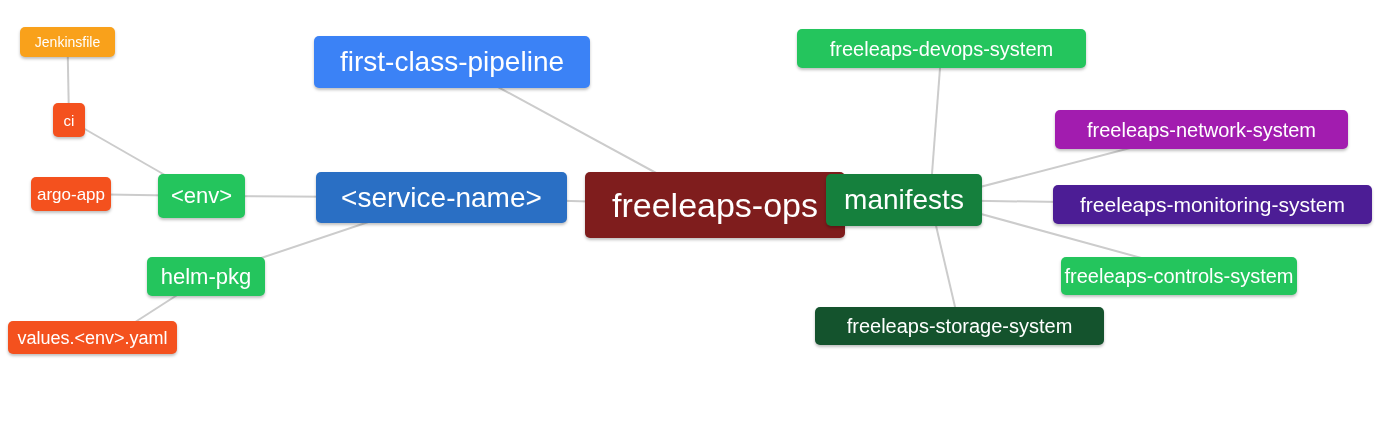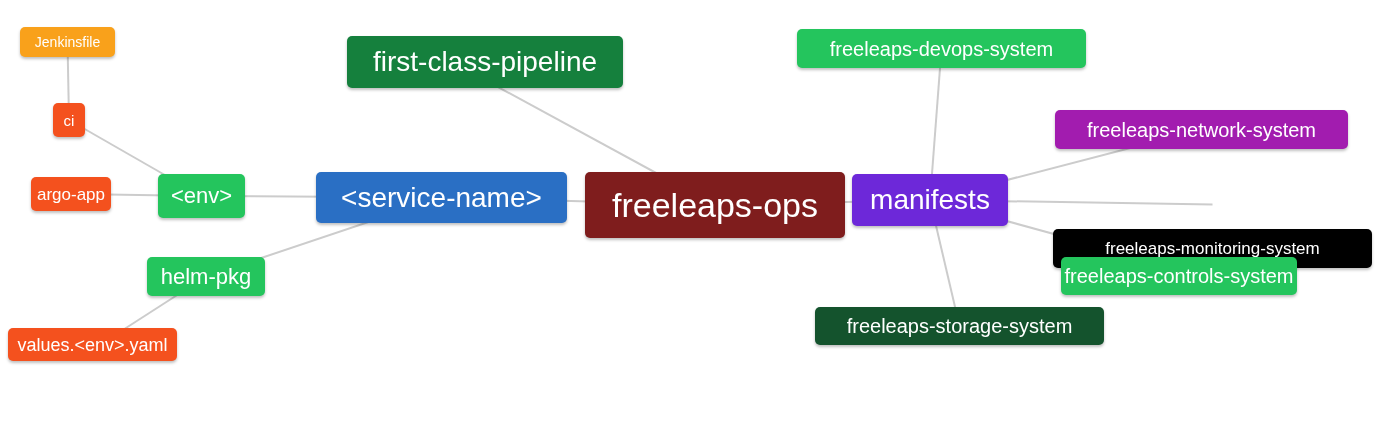--- a/index.html
+++ b/index.html
@@ -54,27 +54,27 @@
       <line x1="452" y1="62" x2="715" y2="205" stroke="#CCCCCC" stroke-width="2"></line>
       <line x1="715" y1="205" x2="930" y2="200" stroke="#CCCCCC" stroke-width="2"></line>
       <line x1="930" y1="200" x2="941.5" y2="48.5" stroke="#CCCCCC" stroke-width="2"></line>
       <line x1="930" y1="200" x2="1201.5" y2="129.5" stroke="#CCCCCC" stroke-width="2"></line>
       <line x1="930" y1="200" x2="1212.5" y2="204.5" stroke="#CCCCCC" stroke-width="2"></line>
       <line x1="930" y1="200" x2="1207" y2="276" stroke="#CCCCCC" stroke-width="2"></line>
       <line x1="930" y1="200" x2="959.5" y2="326" stroke="#CCCCCC" stroke-width="2"></line>
     </svg>
 
 <div class="node" style="left: 585px; top: 172px; width: 260px; height: 66px; font-size: 34px; background: #7f1d1d; color: rgb(255, 255, 255);">freeleaps-ops</div>
-    <div class="node" style="left: 314px; top: 36px; width: 276px; height: 52px; font-size: 28px; background: #15803d; color: rgb(255, 255, 255); margin-left: 33px;">first-class-pipeline</div>
+    <div class="node" style="left: 314px; top: 36px; width: 276px; height: 52px; font-size: 28px; background: #3b82f6; color: rgb(255, 255, 255);">first-class-pipeline</div>
     <div class="node" style="left: 316px; top: 172px; width: 251px; height: 51px; font-size: 28px; background: rgb(42, 111, 196); color: rgb(255, 255, 255);">&lt;service-name&gt;</div>
-    <div class="node" style="left: 852px; top: 174px; width: 156px; height: 52px; font-size: 28px; background: #6d28d9; color: rgb(255, 255, 255);">manifests</div>
+    <div class="node" style="left: 826px; top: 174px; width: 156px; height: 52px; font-size: 28px; background: #15803d; color: rgb(255, 255, 255);">manifests</div>
     <div class="node" style="left: 158px; top: 174px; width: 87px; height: 44px; font-size: 22px; background: rgb(36, 197, 93); color: rgb(255, 255, 255);">&lt;env&gt;</div>
     <div class="node" style="left: 147px; top: 257px; width: 118px; height: 39px; font-size: 22px; background: rgb(36, 197, 93); color: rgb(255, 255, 255);">helm-pkg</div>
     <div class="node" style="left: 53px; top: 103px; width: 32px; height: 34px; font-size: 15px; background: rgb(244, 81, 30); color: rgb(255, 255, 255);">ci</div>
     <div class="node" style="left: 31px; top: 177px; width: 80px; height: 34px; font-size: 17px; background: rgb(244, 81, 30); color: rgb(255, 255, 255);">argo-app</div>
     <div class="node" style="left: 20px; top: 27px; width: 95px; height: 30px; font-size: 14px; background: rgb(249, 161, 27); color: rgb(255, 255, 255);">Jenkinsfile</div>
-    <div class="node" style="left: 8px; top: 328px; width: 169px; height: 33px; font-size: 18px; background: rgb(244, 81, 30); color: rgb(255, 255, 255);">values.&lt;env&gt;.yaml</div>
+    <div class="node" style="left: 8px; top: 321px; width: 169px; height: 33px; font-size: 18px; background: rgb(244, 81, 30); color: rgb(255, 255, 255);">values.&lt;env&gt;.yaml</div>
     <div class="node" style="left: 797px; top: 29px; width: 289px; height: 39px; font-size: 20px; background: rgb(36, 197, 93); color: rgb(255, 255, 255);">freeleaps-devops-system</div>
     <div class="node" style="left: 1055px; top: 110px; width: 293px; height: 39px; font-size: 20px; background: #a21caf; color: rgb(255, 255, 255);">freeleaps-network-system</div>
-    <div class="node" style="left: 1053px; top: 185px; width: 319px; height: 39px; font-size: 17px; background: #000000; color: rgb(255, 255, 255); margin-top: 44px;">freeleaps-monitoring-system</div>
+    <div class="node" style="left: 1053px; top: 185px; width: 319px; height: 39px; font-size: 21px; background: #4c1d95; color: rgb(255, 255, 255);">freeleaps-monitoring-system</div>
     <div class="node" style="left: 1061px; top: 257px; width: 236px; height: 38px; font-size: 20px; background: rgb(36, 197, 93); color: rgb(255, 255, 255);">freeleaps-controls-system</div>
     <div class="node" style="left: 815px; top: 307px; width: 289px; height: 38px; font-size: 20px; background: #14532d; color: rgb(255, 255, 255);">freeleaps-storage-system</div>
   </div>
 
 </body></html>

